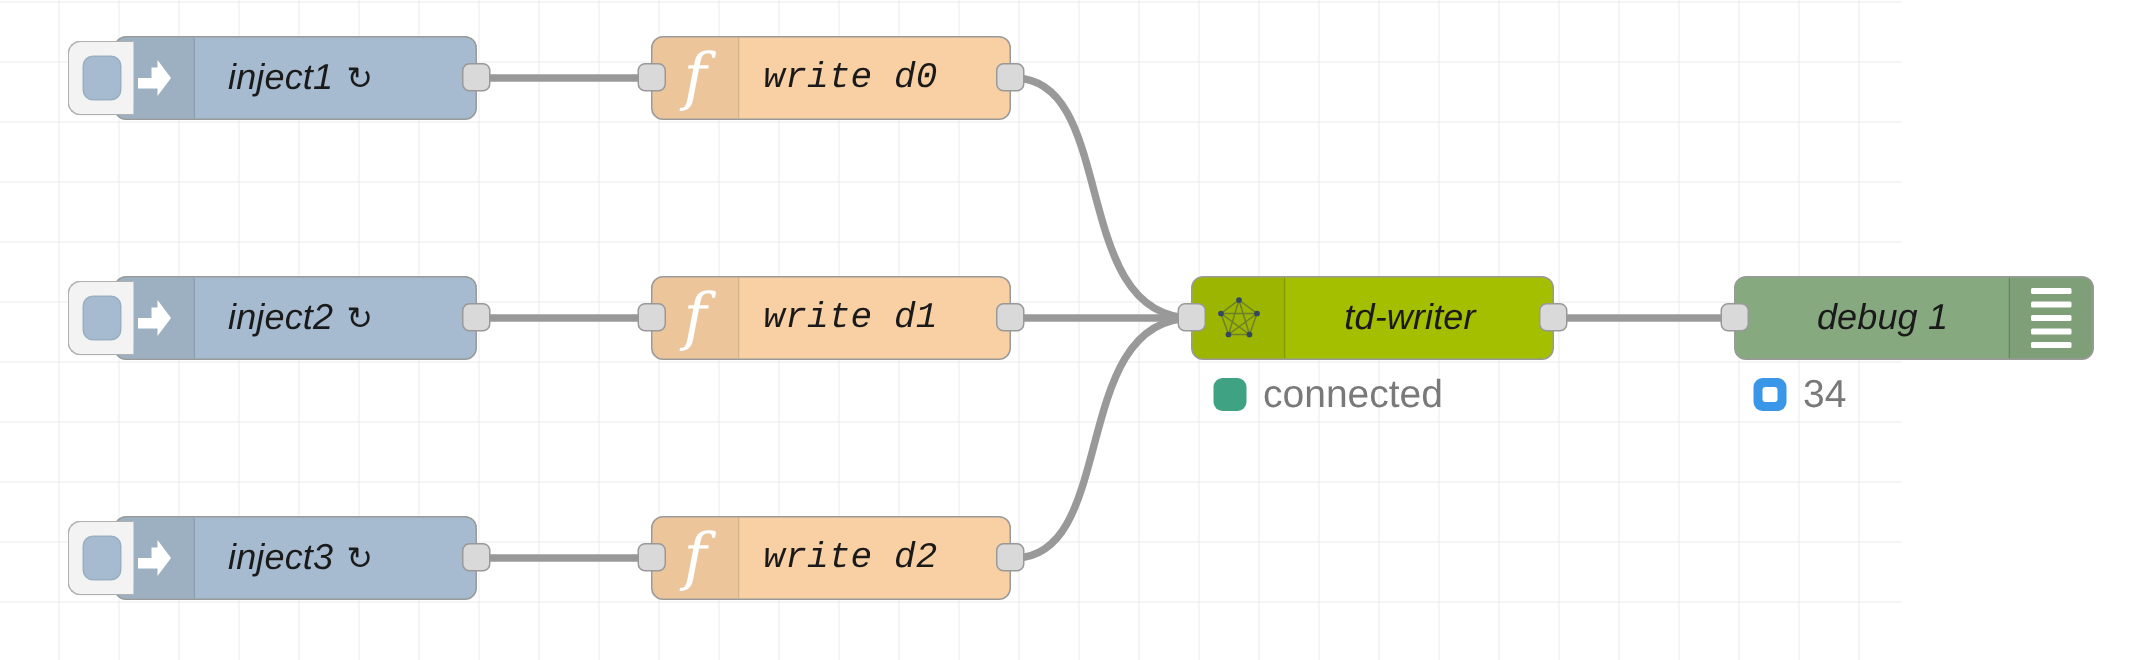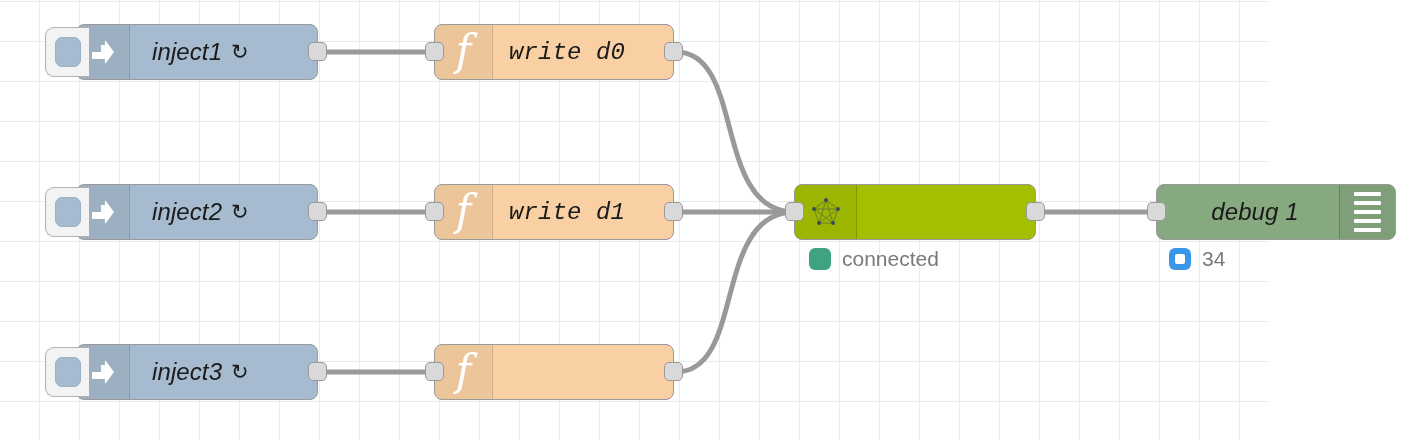--- a/index.html
+++ b/index.html
@@ -187,21 +187,21 @@
     background: #ffffff;
     border-radius: 1px;
   }
 
   
   .status {
     position: absolute;
     display: flex;
     align-items: center;
     gap: 11px;
-    font-size: 21px;
+    font-size: 26px;
     color: #797979;
     white-space: nowrap;
   }
   .status-dot-green {
     width: 22px;
     height: 22px;
     border-radius: 6px;
     background: #3fa383;
   }
   .status-dot-blue {
@@ -302,20 +302,21 @@
         </g>
         <g fill="#33485e">
           <circle cx="15" cy="3" r="1.9"></circle>
           <circle cx="27" cy="12" r="1.9"></circle>
           <circle cx="22" cy="26" r="1.9"></circle>
           <circle cx="8" cy="26" r="1.9"></circle>
           <circle cx="3" cy="12" r="1.9"></circle>
         </g>
       </svg>
     </div>
+    <div class="node-label">td-writer</div>
     <div class="port out"></div>
   </div>
 
   <div class="node debug-node" style="left:1156px; top:184px;">
     <div class="port in"></div>
     <div class="node-label">debug 1</div>
     <div class="debug-icon-box">
       <span class="hbar"></span>
       <span class="hbar"></span>
       <span class="hbar"></span>
@@ -350,16 +351,17 @@
       <span class="repeat-glyph">↻</span>
     </div>
     <div class="port out"></div>
   </div>
 
   <div class="node function-node" style="left:434px; top:344px;">
     <div class="port in"></div>
     <div class="fn-icon-box">
       <span class="fn-glyph">f</span>
     </div>
+    <div class="node-label">write d2</div>
     <div class="port out"></div>
   </div>
 
 </div>
 
 </body></html>

